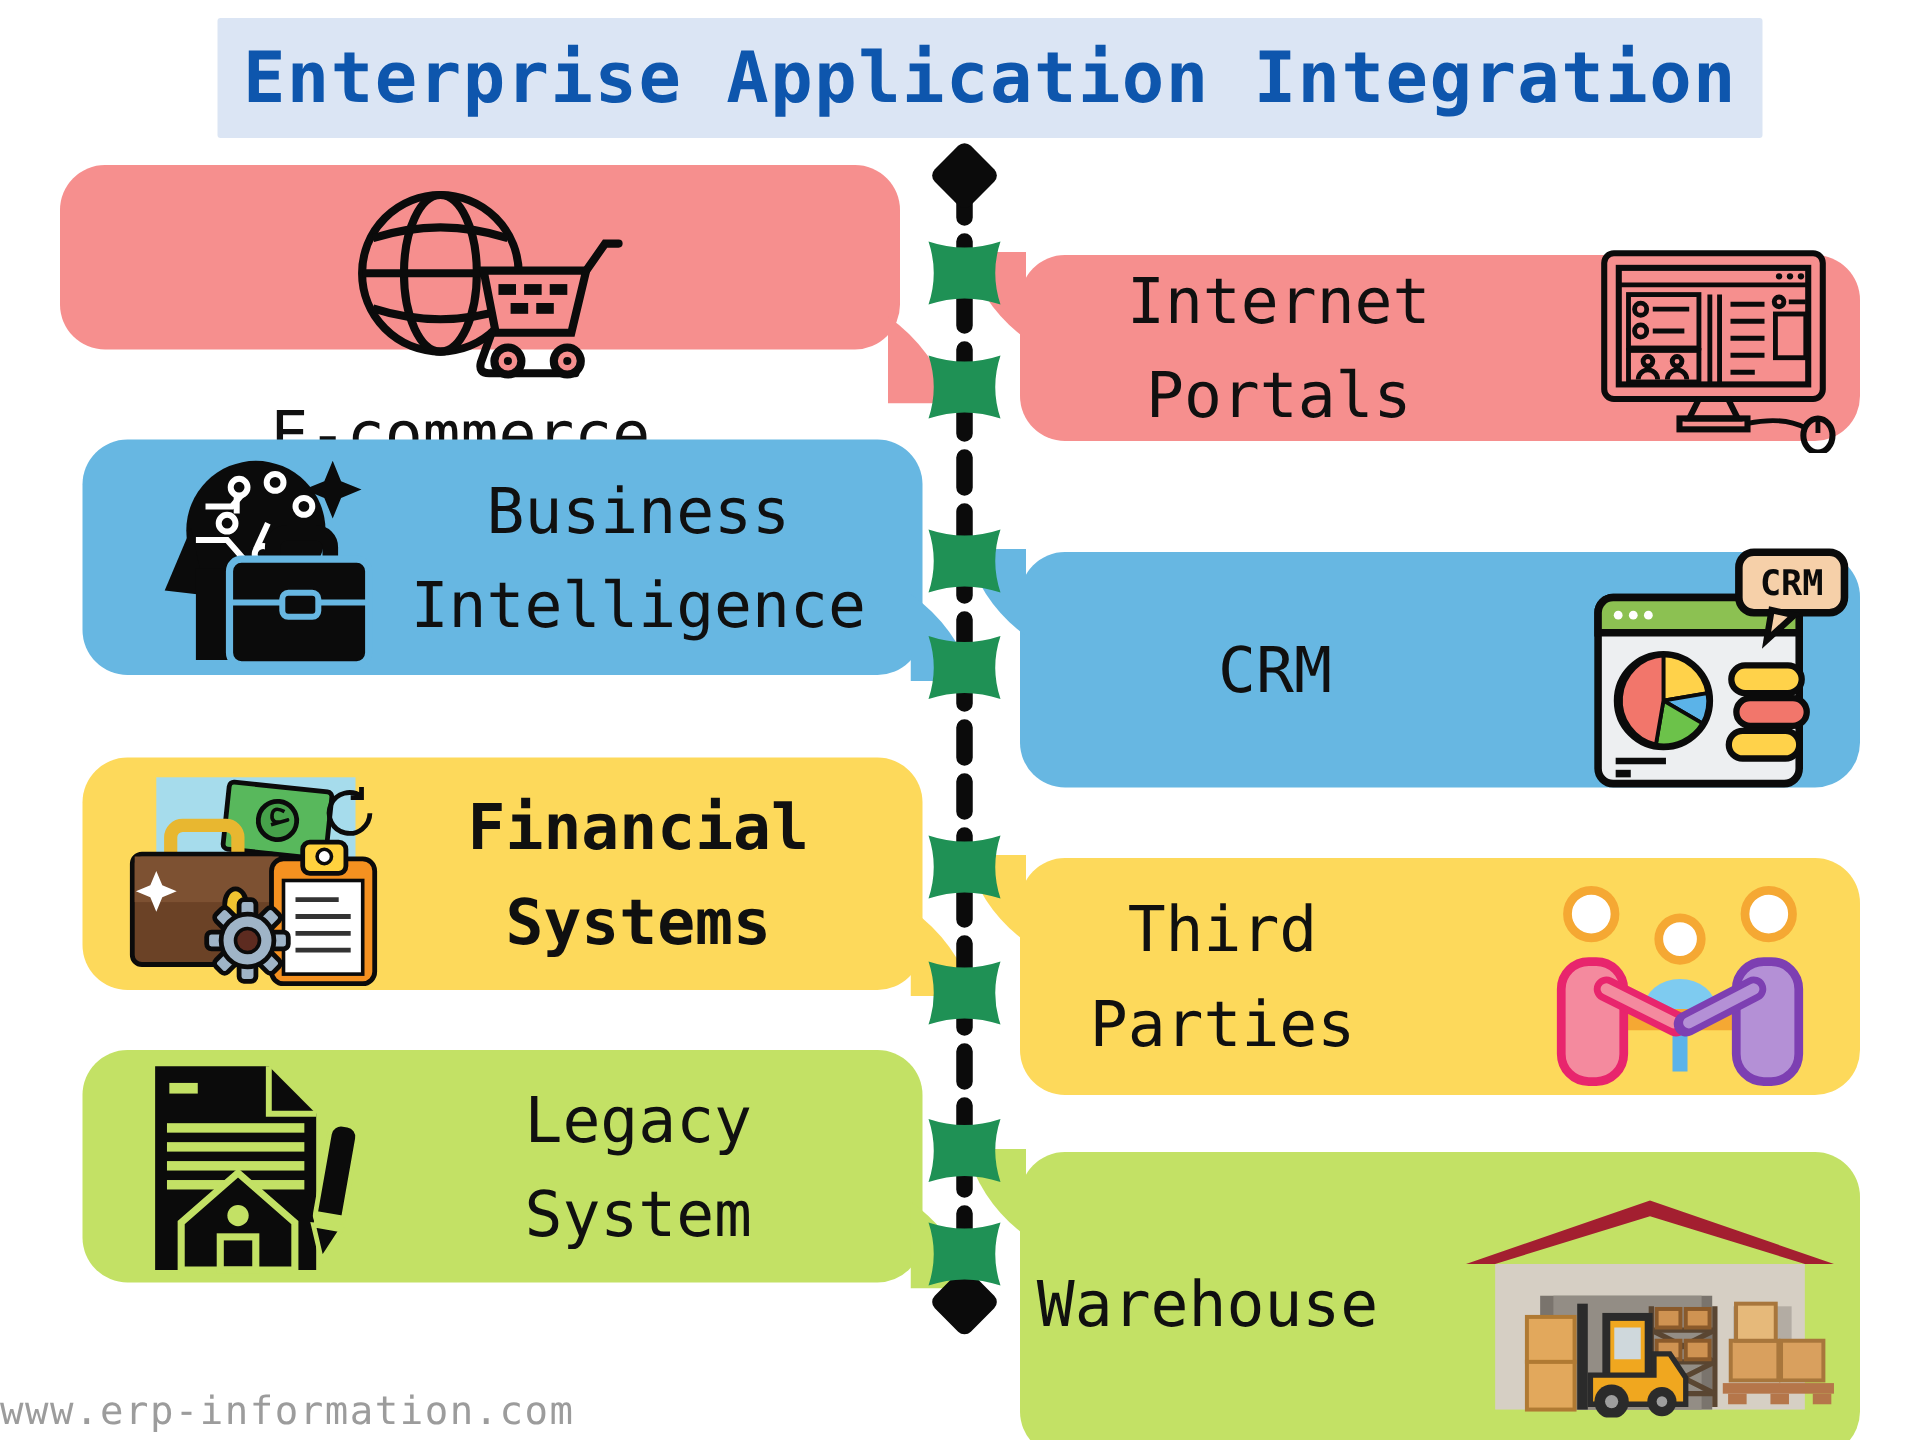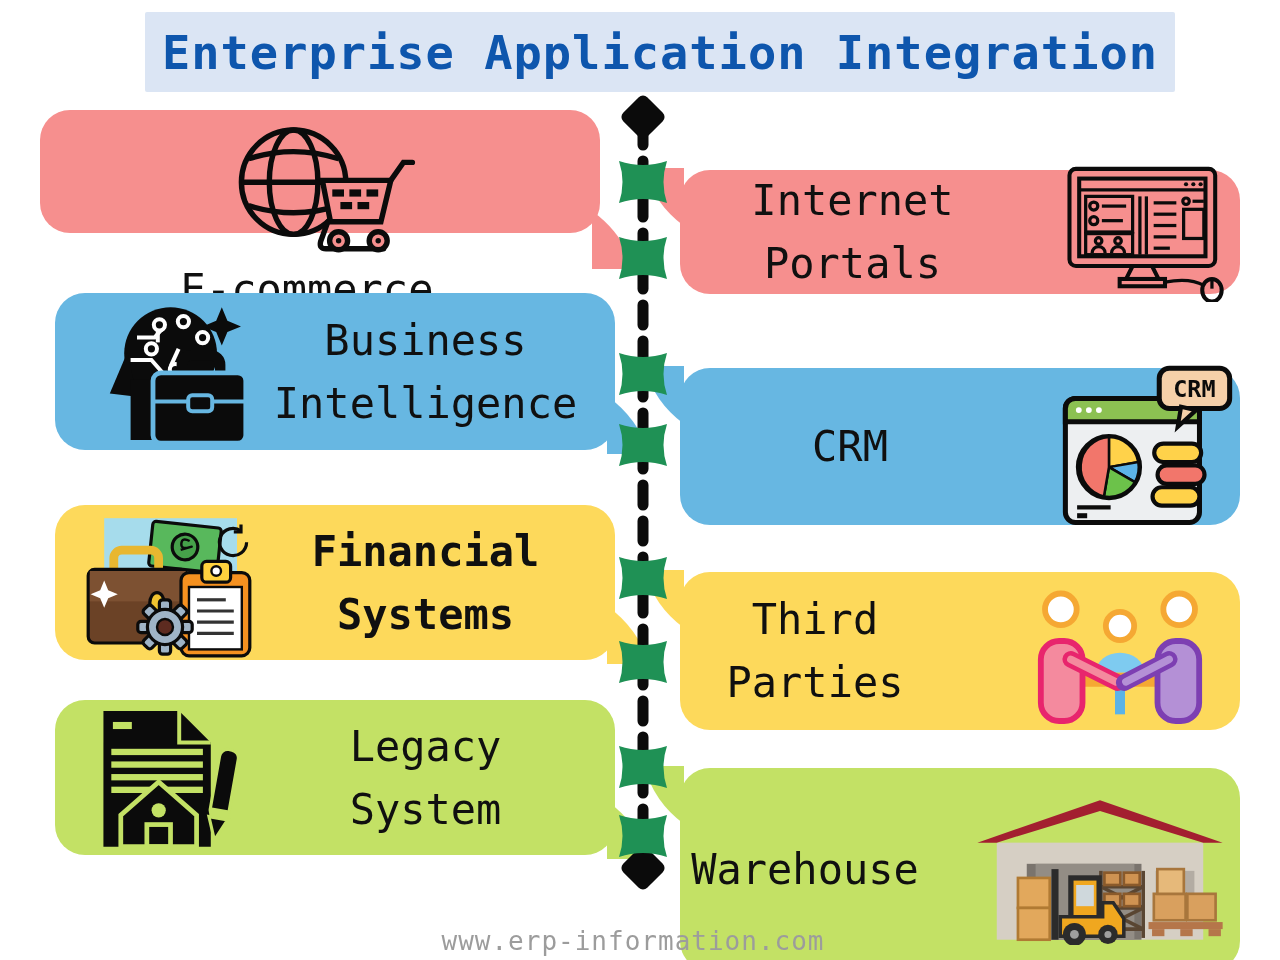--- a/index.html
+++ b/index.html
@@ -32,21 +32,21 @@
     font-size:42px;color:#101010;line-height:1.5;text-align:center;
     white-space:pre-line;
   }
   .box-left .label{padding-right:26px;}
   .box-right .label{padding-right:30px;}
   .icon-wrap{display:flex;align-items:center;justify-content:center;}
   .box-left .icon-wrap{width:195px;padding-left:12px;}
   .tail{position:absolute;}
   .spine{position:absolute;left:593px;top:95px;}
   .watermark{
-    position:absolute;left:0;right:14px;bottom:4px;text-align:center;
+    position:absolute;left:0;right:14px;bottom:4px;text-align:left;
     font-size:26px;color:var(--watermark);letter-spacing:1px;
   }
   .crm-badge-text{font:bold 28px "DejaVu Sans Mono",monospace;}
 </style>
 </head>
 <body>
 
 <div class="title">Enterprise Application Integration</div>
 
 <div class="box box-left c-red" style="left:40px;top:110px;height:123px;flex-direction:column;">

